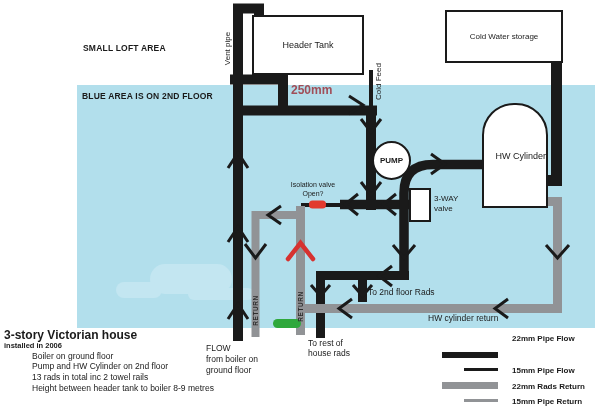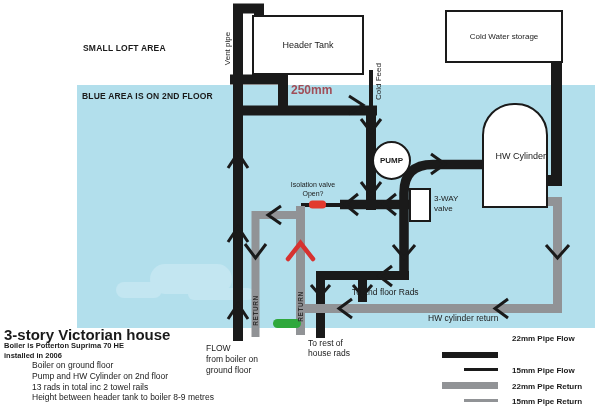--- a/index.html
+++ b/index.html
@@ -15,21 +15,21 @@
        display:flex;align-items:center;justify-content:center;text-align:center;}
   .box-label{font-size:9px;}
   .sm{font-size:8px;}
   .rot{transform:rotate(-90deg);transform-origin:center center;white-space:nowrap;
        font-size:8px;text-align:center;}
   .return-txt{font-size:6.5px;font-weight:bold;color:#2e2e2e;letter-spacing:.6px;}
   .dim{font-size:12px;color:#a04e58;font-weight:bold;}
   .note{font-size:7px;line-height:8.5px;text-align:center;}
   .lbl{font-size:8.5px;line-height:10px;}
   .ctr{}
-  .info-title{font-size:15px;font-weight:bold;line-height:12px;}
+  .info-title{font-size:12px;font-weight:bold;line-height:12px;}
   .info-bold{font-size:7.5px;font-weight:bold;line-height:9.5px;}
   .info-line{font-size:8.5px;line-height:10.8px;padding-left:28px;}
   .legend-bar{position:absolute;}
   .legend-label{position:absolute;left:512px;font-size:8px;font-weight:bold;white-space:nowrap;}
   svg{position:absolute;left:0;top:0;}
 </style>
 </head>
 <body>
 
 <div id="canvas">
@@ -113,46 +113,45 @@
   <div class="abs rot" style="left:209px;top:44px;width:36px;">Vent pipe</div>
   <div class="abs rot" style="left:359px;top:77px;width:38px;">Cold Feed</div>
   <div class="abs rot return-txt" style="left:237px;top:307px;width:37px;">RETURN</div>
   <div class="abs rot return-txt" style="left:282px;top:303px;width:37px;">RETURN</div>
 
   <div class="abs dim" style="left:291px;top:83px;">250mm</div>
   <div class="abs note" style="left:283px;top:181px;width:60px;">
     <div>Isolation valve</div>
     <div>Open?</div>
   </div>
-  <div class="abs lbl" style="left:352px;top:287px;">To 2nd floor Rads</div>
+  <div class="abs lbl" style="left:368px;top:287px;">To 2nd floor Rads</div>
   <div class="abs lbl" style="left:428px;top:313px;">HW cylinder return</div>
   <div class="abs lbl ctr" style="left:206px;top:343px;width:60px;line-height:11px;">
     <div>FLOW</div>
     <div>from boiler on</div>
     <div>ground floor</div>
   </div>
   <div class="abs lbl" style="left:308px;top:338px;line-height:10px;">
     <div>To rest of</div>
     <div>house rads</div>
   </div>
 
   <div class="abs" style="left:4px;top:329px;width:220px;">
     <div class="info-title">3-story Victorian house</div>
-    <div class="info-bold">Boiler is Potterton Suprima 70 HE</div>
     <div class="info-bold">installed in 2006</div>
     <div class="info-line">Boiler on ground floor</div>
     <div class="info-line">Pump and HW Cylinder on 2nd floor</div>
     <div class="info-line">13 rads in total inc 2 towel rails</div>
     <div class="info-line">Height between header tank to boiler 8-9 metres</div>
   </div>
 
   <div class="abs" style="left:0;top:0;width:600px;height:416px;pointer-events:none;">
     <div class="legend-bar" style="left:442px;top:352px;width:56px;height:6px;background:#1a1a1a;"></div>
     <div class="legend-label" style="top:334px;">22mm Pipe Flow</div>
     <div class="legend-bar" style="left:464px;top:368px;width:34px;height:3px;background:#1a1a1a;"></div>
     <div class="legend-label" style="top:366px;">15mm Pipe Flow</div>
     <div class="legend-bar" style="left:442px;top:382px;width:56px;height:7px;background:#919396;"></div>
-    <div class="legend-label" style="top:382px;">22mm Pipe Return</div>
+    <div class="legend-label" style="top:382px;">22mm Rads Return</div>
     <div class="legend-bar" style="left:464px;top:399px;width:34px;height:3px;background:#919396;"></div>
     <div class="legend-label" style="top:397px;">15mm Pipe Return</div>
   </div>
 
 </div>
 
 </body></html>

